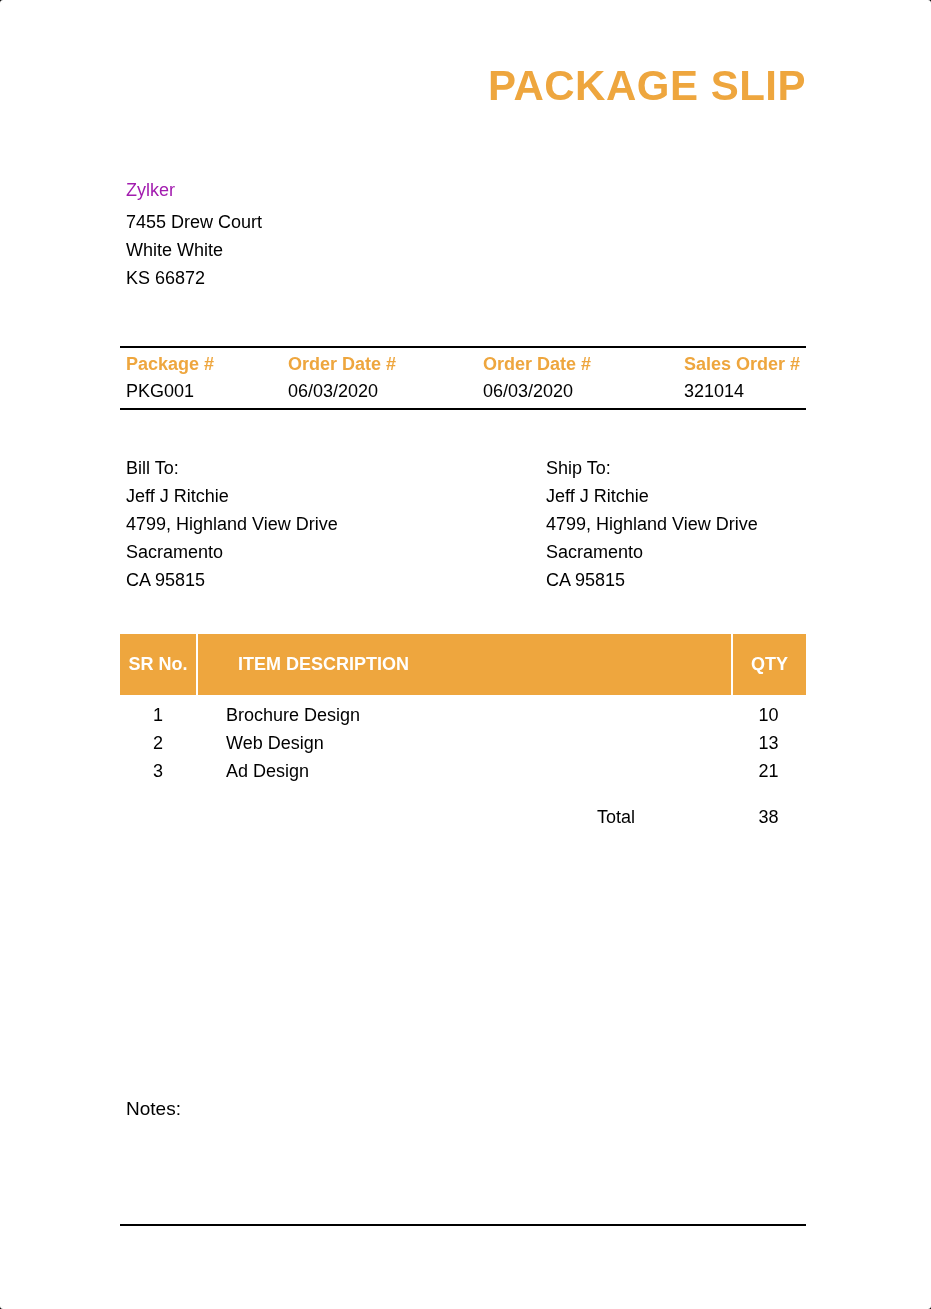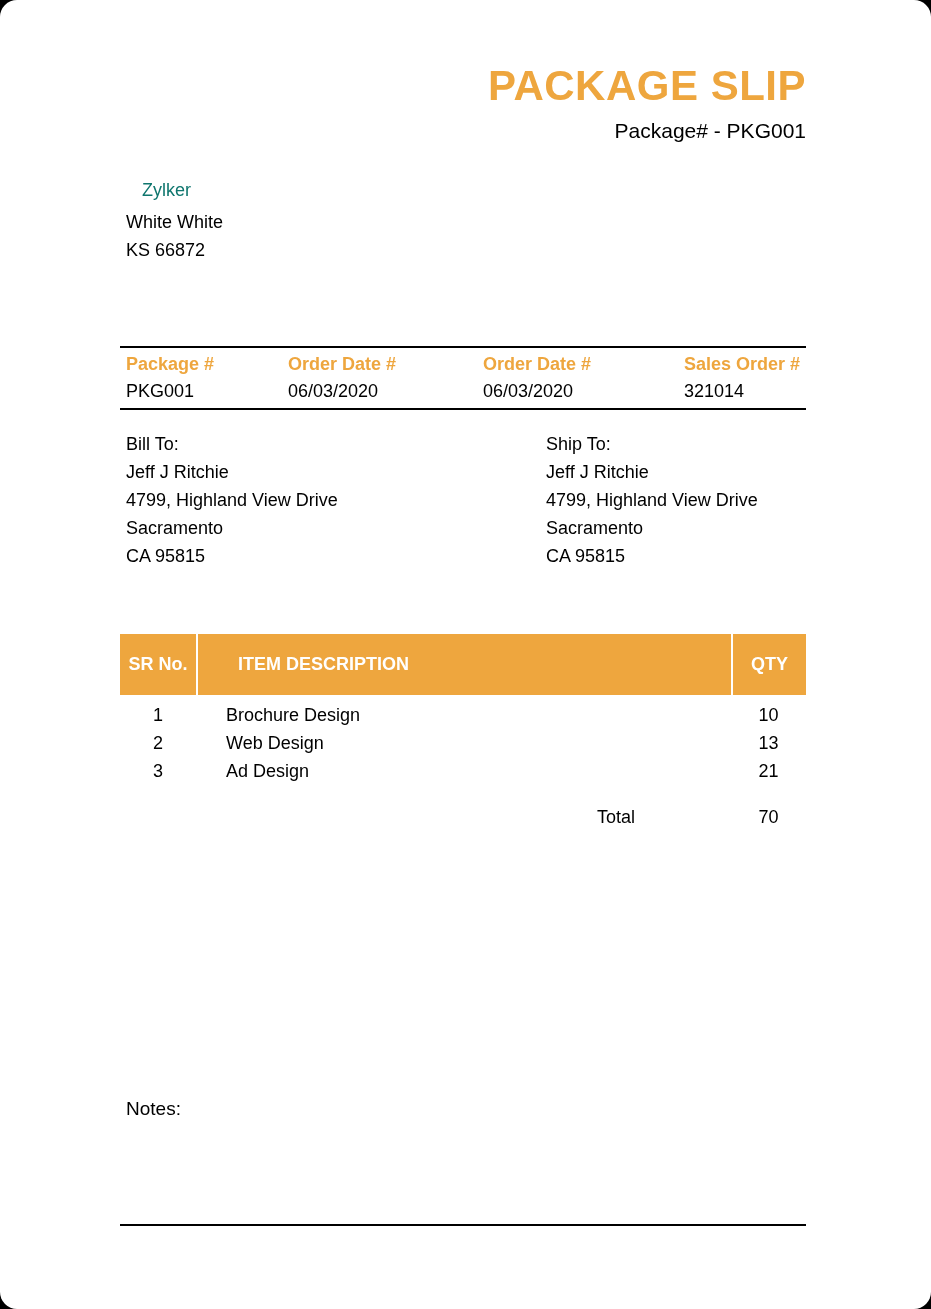--- a/index.html
+++ b/index.html
@@ -1,58 +1,58 @@
 <!DOCTYPE html>
 <html style="--accent: #EEA63E;"><head>
 <meta charset="utf-8">
 <style>
   html, body { margin: 0; padding: 0; background: #000; }
   .page {
     position: relative;
     width: 931px;
     height: 1309px;
     background: #fff;
-    border-radius: 17px;
+    border-radius: 3px;
     overflow: hidden;
     font-family: "Liberation Sans", sans-serif;
     color: #000;
   }
   .abs { position: absolute; left: 120px; width: 686px; }
 
   
   .title-block { top: 64px; text-align: right; }
   .doc-title {
     font-size: 42px;
     font-weight: bold;
     line-height: 44px;
     color: var(--accent, #EEA63E);
     letter-spacing: 0.5px;
   }
   .doc-subtitle { font-size: 21px; line-height: 26px; margin-top: 10px; color: #000; }
 
   
   .company { top: 176px; padding-left: 6px; box-sizing: border-box; }
-  .company-name { font-size: 18px; line-height: 28px; color: #0f766e; margin-bottom: 4px; margin-left: 16px; }
+  .company-name { font-size: 18px; line-height: 28px; color: #a21caf; margin-bottom: 4px; }
   .company-line { font-size: 18px; line-height: 28px; color: #000; }
 
   
   .info-table {
     top: 346px;
     border-top: 2px solid #000;
     border-bottom: 2px solid #000;
     padding: 2px 0 3px 0;
     box-sizing: border-box;
   }
   .info-row { display: grid; grid-template-columns: 162px 195px 201px 128px; }
   .info-cell { padding-left: 6px; box-sizing: border-box; }
   .info-label { font-size: 18px; font-weight: bold; line-height: 28px; color: var(--accent, #EEA63E); }
   .info-value { font-size: 18px; line-height: 27px; color: #000; }
 
   
-  .addresses { top: 430px; display: flex; }
+  .addresses { top: 454px; display: flex; }
   .addr-bill { width: 426px; padding-left: 6px; box-sizing: border-box; }
   .addr-ship { flex: 1; }
   .addr-line { font-size: 18px; line-height: 28px; color: #000; }
 
   
   .item-table { top: 634px; }
   .item-head {
     display: grid;
     grid-template-columns: 76px 535px 75px;
     background: var(--accent, #EEA63E);
@@ -82,25 +82,25 @@
   
   .bottom-rule { top: 1224px; height: 2px; background: #000; }
 </style>
 </head>
 <body>
 
 <div class="page">
 
   <div class="abs title-block">
     <div class="doc-title">PACKAGE SLIP</div>
-    <div class="doc-subtitle">Package# - PKG001</div>
   </div>
 
   <div class="abs company">
     <div class="company-name">Zylker</div>
+    <div class="company-line">7455 Drew Court</div>
     <div class="company-line">White White</div>
     <div class="company-line">KS 66872</div>
   </div>
 
   <div class="abs info-table">
     <div class="info-row">
       <div class="info-cell info-label">Package #</div>
       <div class="info-cell info-label">Order Date #</div>
       <div class="info-cell info-label">Order Date #</div>
       <div class="info-cell info-label">Sales Order #</div>
@@ -150,20 +150,20 @@
       <div class="item-row">
         <div class="cell-sr">3</div>
         <div class="cell-desc">Ad Design</div>
         <div class="cell-qty">21</div>
       </div>
     </div>
   </div>
 
   <div class="abs total-row">
     <div class="total-label">Total</div>
-    <div class="total-qty">70</div>
+    <div class="total-qty">38</div>
   </div>
 
   <div class="abs notes">Notes:</div>
 
   <div class="abs bottom-rule"></div>
 
 </div>
 
 </body></html>

